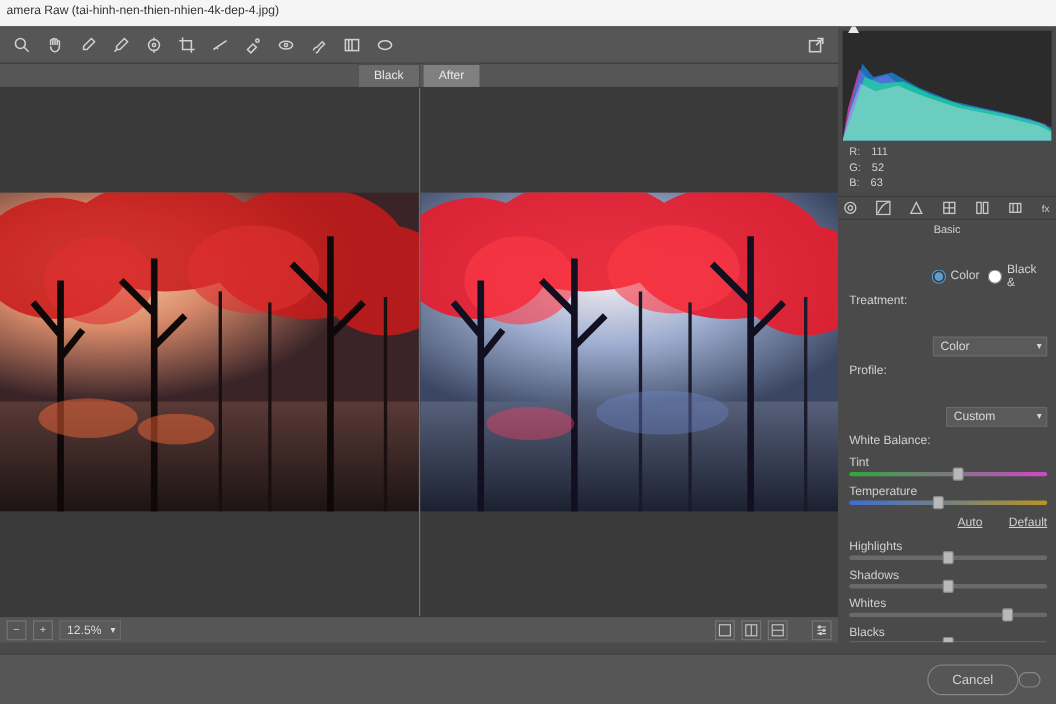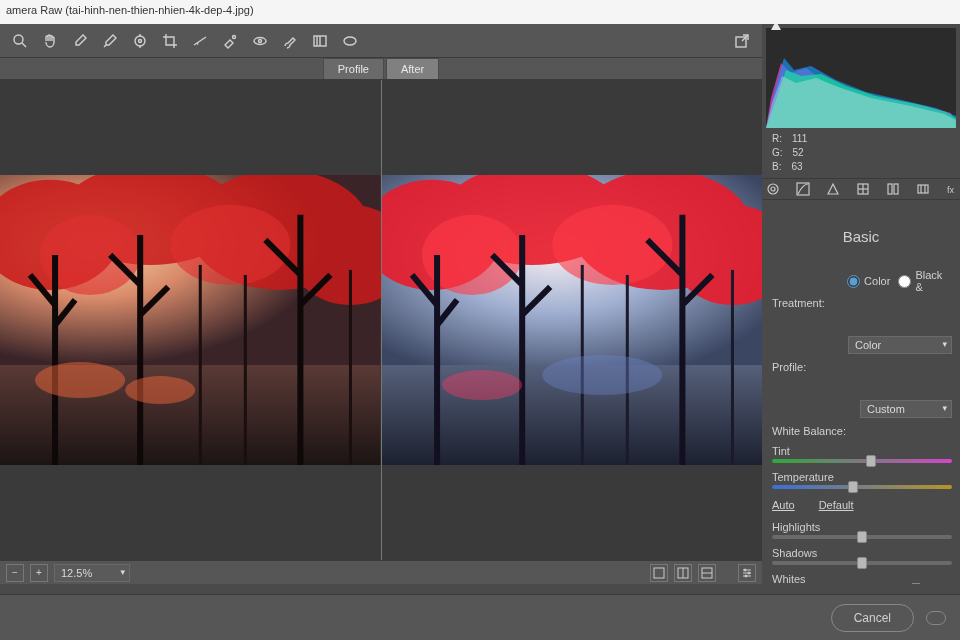--- a/index.html
+++ b/index.html
@@ -124,22 +124,21 @@
   border-bottom: 1px solid #3a3a3a;
 }
 .panel-tabs .pt {
   width: 16px; height: 16px;
   display: flex; align-items: center; justify-content: center;
 }
 .panel-tabs svg { width: 14px; height: 14px; stroke: #c8c8c8; fill: none; stroke-width: 1.2; }
 .panel-title {
   text-align: center;
   padding: 4px 0;
-  font-size: 15px;
-  margin-top: 24px;
+  font-size: 10px;
 }
 .panel-body {
   flex: 1;
   padding: 4px 8px 4px 10px;
   display: flex;
   flex-direction: column;
   gap: 8px;
   overflow: hidden;
 }
 .fld {
@@ -190,35 +189,34 @@
 .slider-thumb {
   width: 10px; height: 12px;
   background: #b8b8b8;
   border: 1px solid #888;
   border-radius: 2px;
   position: absolute;
   top: -4px;
   transform: translateX(-50%);
 }
 .links {
-  display: flex; justify-content: flex-start; gap: 24px;
+  display: flex; justify-content: flex-end; gap: 24px;
   padding: 2px 0;
 }
 .links span { text-decoration: underline; font-size: 11px; }
 .footer {
   position: absolute;
   bottom: 0; left: 0; right: 0;
   height: 46px;
   background: #565656;
   border-top: 1px solid #3a3a3a;
   display: flex;
   align-items: center;
   justify-content: flex-end;
   padding: 0 14px;
-  gap: 12px;
 }
 .footer .btn {
   padding: 6px 22px;
   border: 1px solid #888;
   border-radius: 14px;
   background: transparent;
   color: #d0d0d0;
   font-size: 12px;
 }
 </style>
@@ -306,21 +304,21 @@
       <div class="tool-icon">
           <svg viewBox="0 0 16 16">
             <rect x="2" y="4" width="10" height="10"></rect>
             <path d="M9 2 h5 v5"></path>
             <line x1="14" y1="2" x2="8" y2="8"></line>
           </svg>
         </div>
     </div>
 
     <div class="tabrow">
-      <div class="tab">Profile</div>
+      <div class="tab">Black</div>
       <div class="tab active">After</div>
     </div>
 
     <div class="preview">
       <div class="preview-pane">
         <svg class="forest" viewBox="0 0 380 290" preserveAspectRatio="xMidYMid slice">
           <defs>
             <radialGradient id="skyB" cx="25%" cy="35%" r="60%">
               <stop offset="0%" stop-color="#f6d9a9"></stop>
               <stop offset="45%" stop-color="#d88a6a"></stop>
@@ -400,21 +398,21 @@
           <g fill="#ff3a60" opacity="0.4">
             <ellipse cx="100" cy="210" rx="40" ry="15"></ellipse>
           </g>
         </svg>
       </div>
     </div>
 
     <div class="bottombar">
       <div class="btn-ico">−</div>
       <div class="btn-ico">+</div>
-      <div class="select-box" style="flex:none;width:76px">12.5%</div>
+      <div class="select-box" style="flex:none;width:56px">12.5%</div>
       <div class="spacer"></div>
       <div class="btn-ico">
           <svg width="12" height="12" viewBox="0 0 12 12">
             <rect x="1" y="1" width="10" height="10" fill="none" stroke="#ccc"></rect>
           </svg>
         </div>
       <div class="btn-ico">
           <svg width="12" height="12" viewBox="0 0 12 12">
             <rect x="1" y="1" width="10" height="10" fill="none" stroke="#ccc"></rect>
             <line x1="6" y1="1" x2="6" y2="11" stroke="#ccc"></line>

